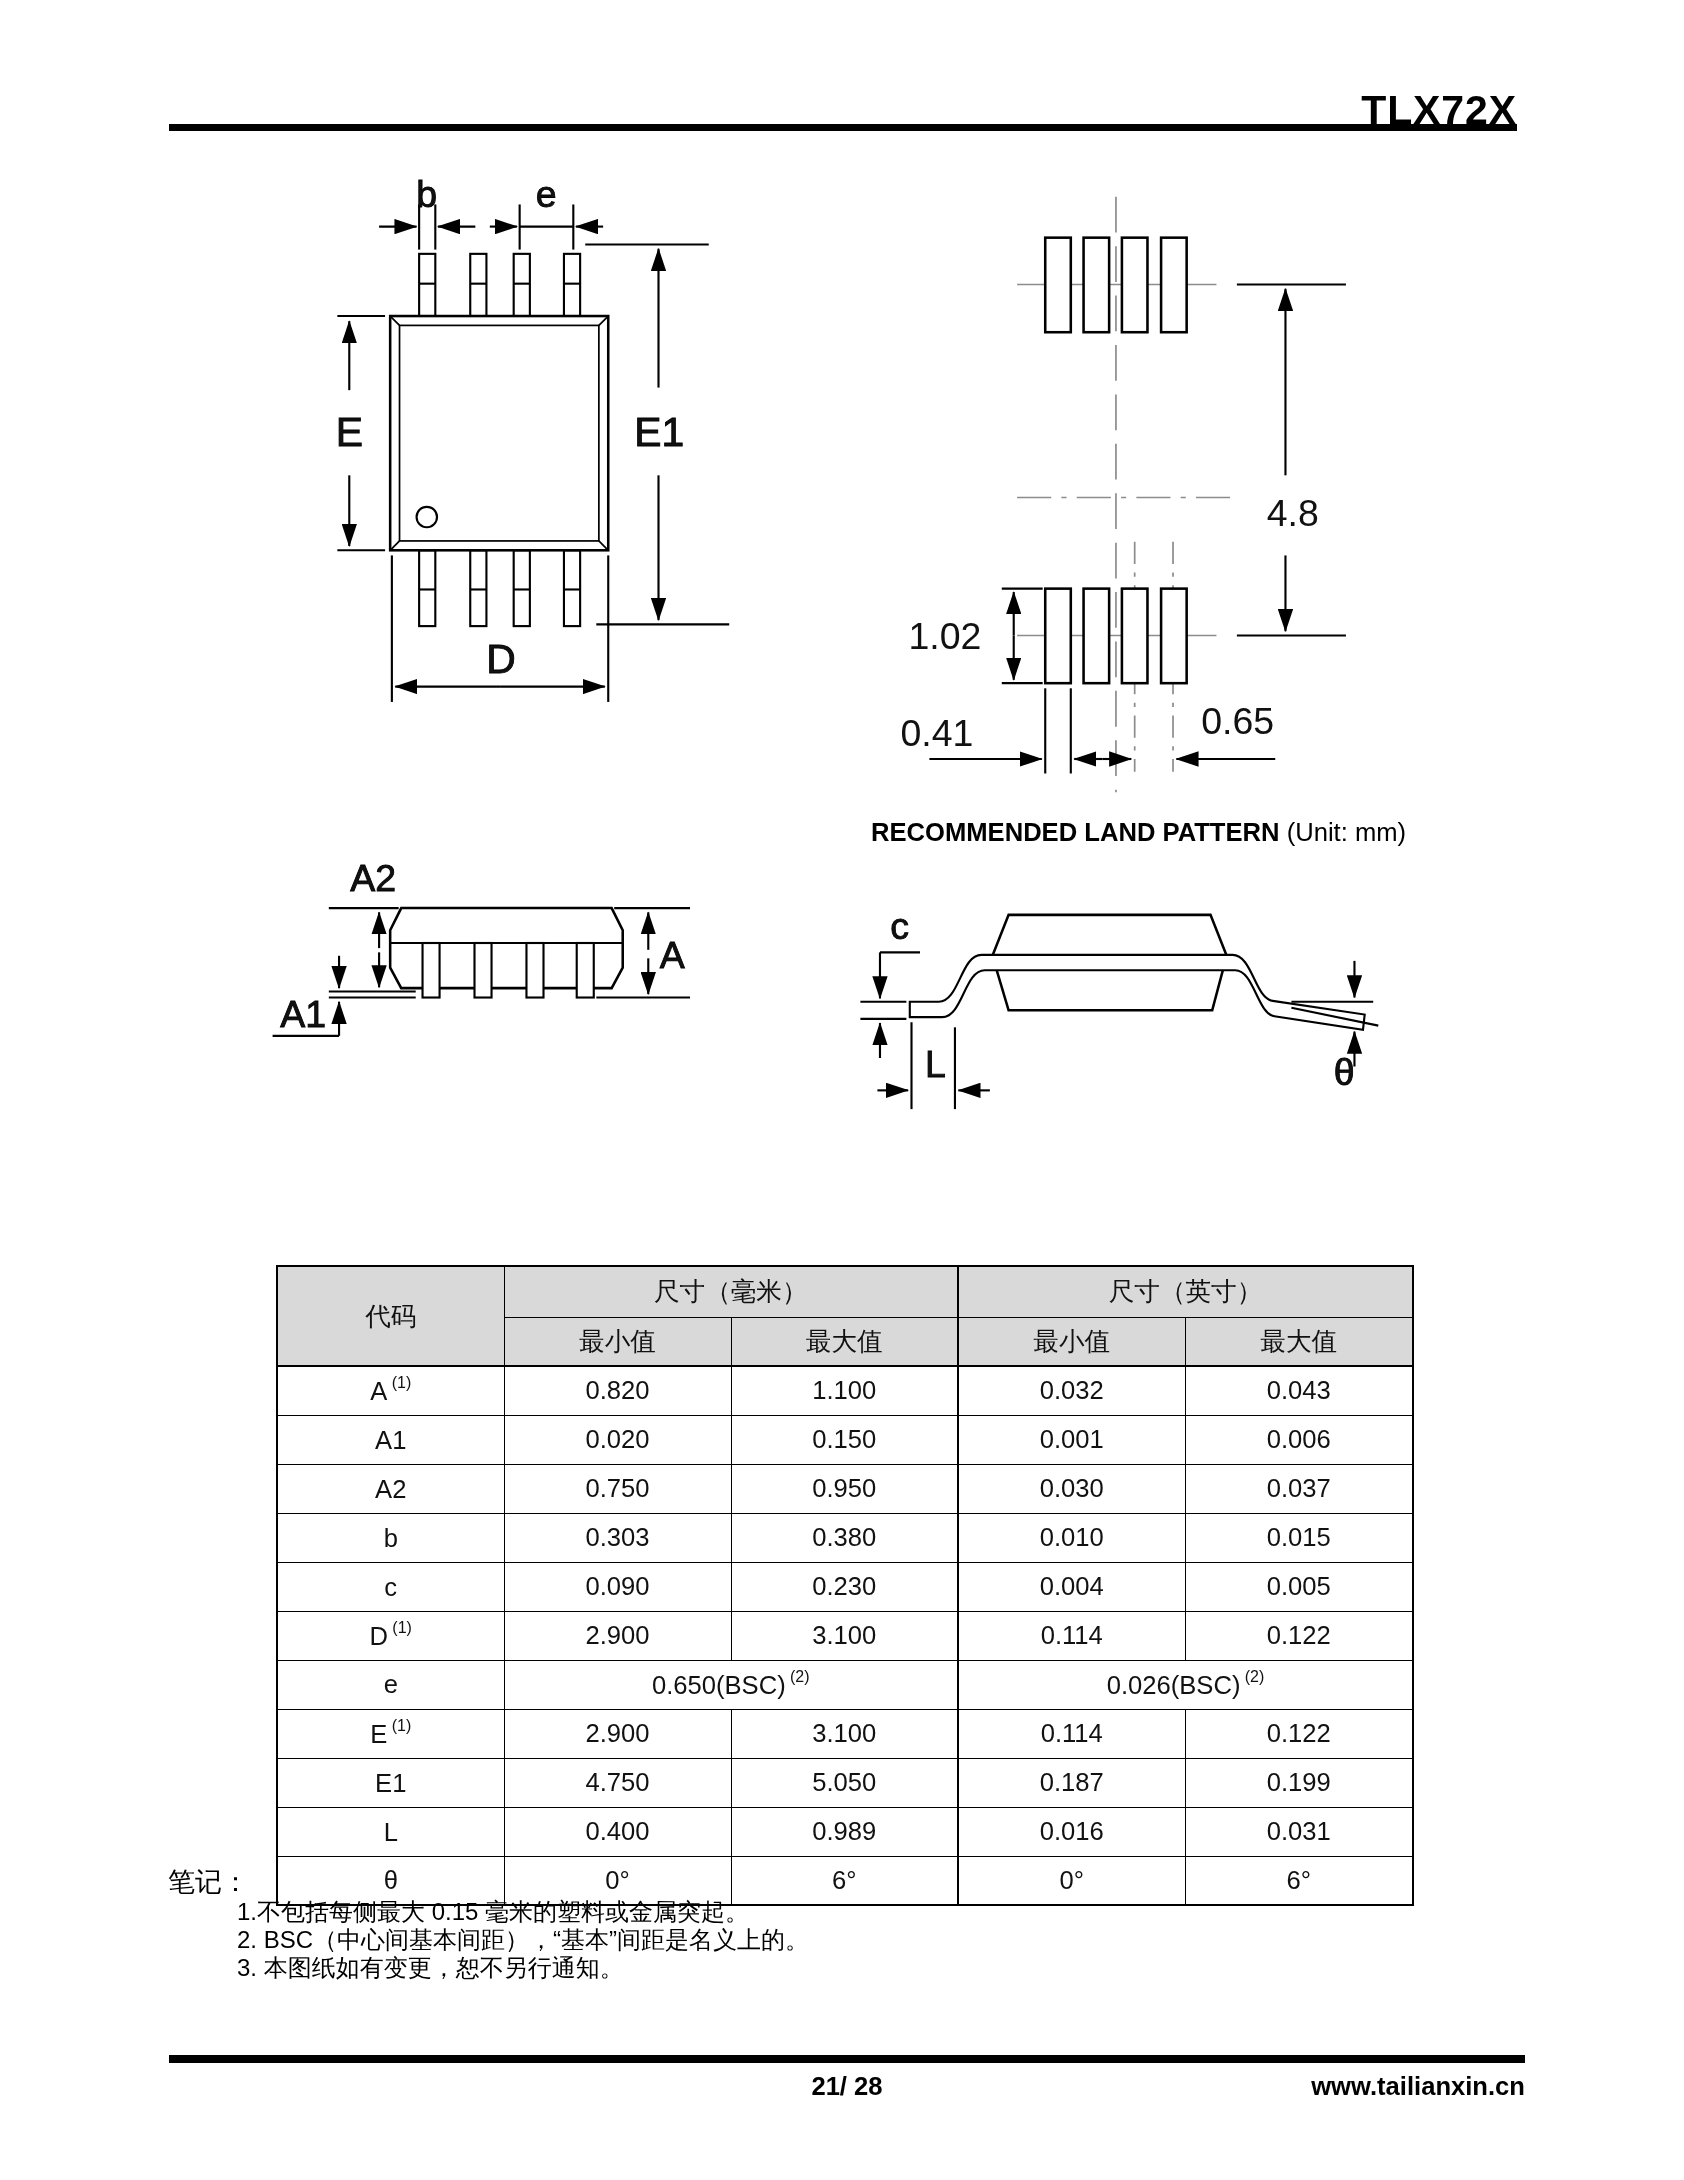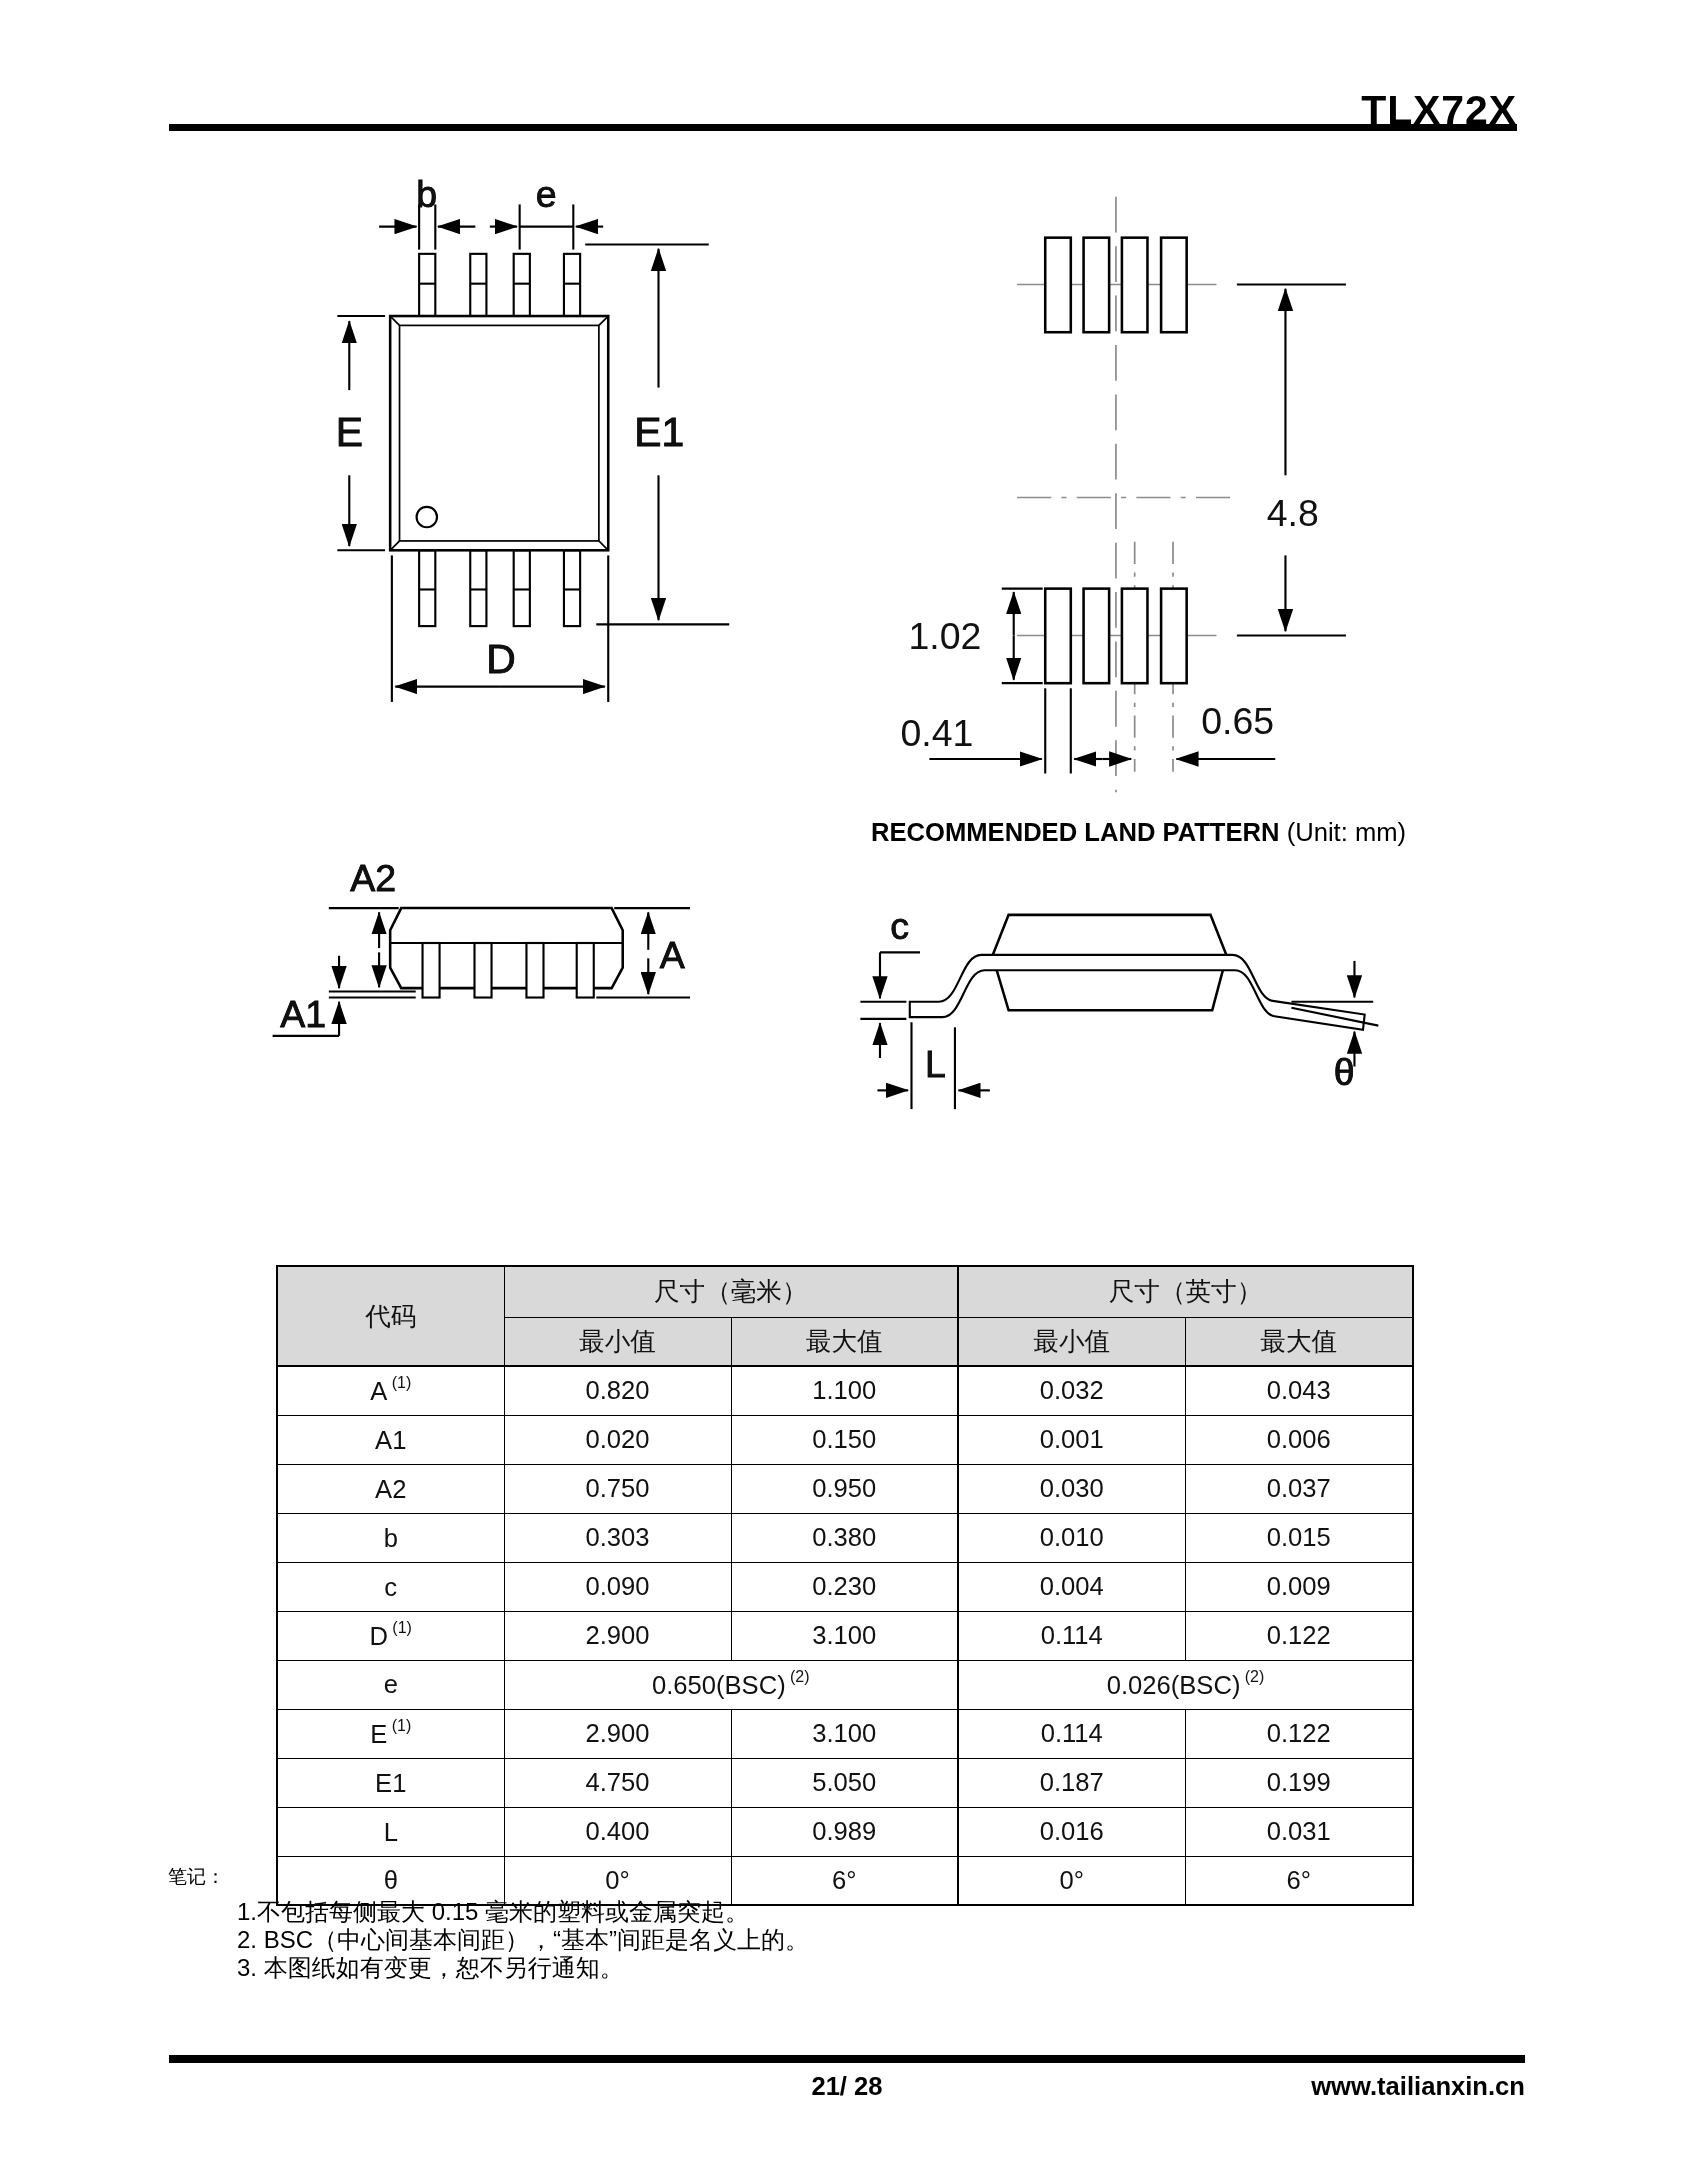--- a/index.html
+++ b/index.html
@@ -23,21 +23,21 @@
   table.dim thead th{background:#d9d9d9;}
   table.dim .outer-top{border-top:2.6px solid #000;}
   table.dim .thick-bottom{border-bottom:2.6px solid #000;}
   table.dim .thick-left{border-left:2.6px solid #000;}
   table.dim .outer-left{border-left:2.6px solid #000;}
   table.dim .outer-right{border-right:2.6px solid #000;}
   table.dim .outer-bottom{border-bottom:2.6px solid #000;}
   table.dim sup{font-size:16px;position:relative;top:-1.7px;margin-left:4.3px;}
   table.dim sup:empty{margin:0;}
   
-  .notes-label{left:168px;top:1864px;font-size:19px;}
+  .notes-label{left:168px;top:1864px;font-size:27px;}
   .notes{left:237px;top:1898px;font-size:24px;line-height:28px;}
   .notes div{white-space:nowrap;}
   
   .footer-rule{left:169px;top:2055px;width:1356px;height:7.7px;background:#000;}
   .footer-row{left:169px;top:2072px;width:1356px;height:34px;font-size:25.6px;font-weight:700;}
   .footer-page{position:absolute;left:0;right:0;text-align:center;}
   .footer-site{position:absolute;right:0;top:0;}
 </style>
 </head>
 <body>
@@ -293,21 +293,21 @@
         <td>0.303</td>
         <td>0.380</td>
         <td class="thick-left">0.010</td>
         <td class="outer-right">0.015</td>
       </tr>
       <tr style="height:49px">
         <td class="outer-left"><span>c</span><sup></sup></td>
         <td>0.090</td>
         <td>0.230</td>
         <td class="thick-left">0.004</td>
-        <td class="outer-right">0.009</td>
+        <td class="outer-right">0.005</td>
       </tr>
       <tr style="height:49px">
         <td class="outer-left"><span>D</span><sup>(1)</sup></td>
         <td>2.900</td>
         <td>3.100</td>
         <td class="thick-left">0.114</td>
         <td class="outer-right">0.122</td>
       </tr>
       <tr style="height:49px">
         <td class="outer-left"><span>e</span></td>

